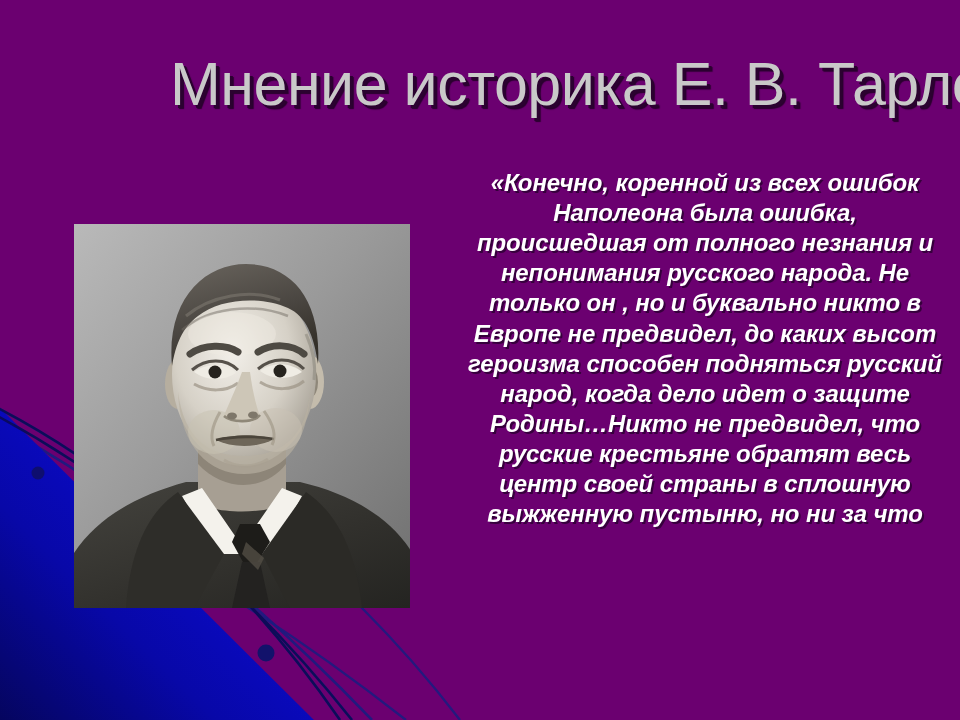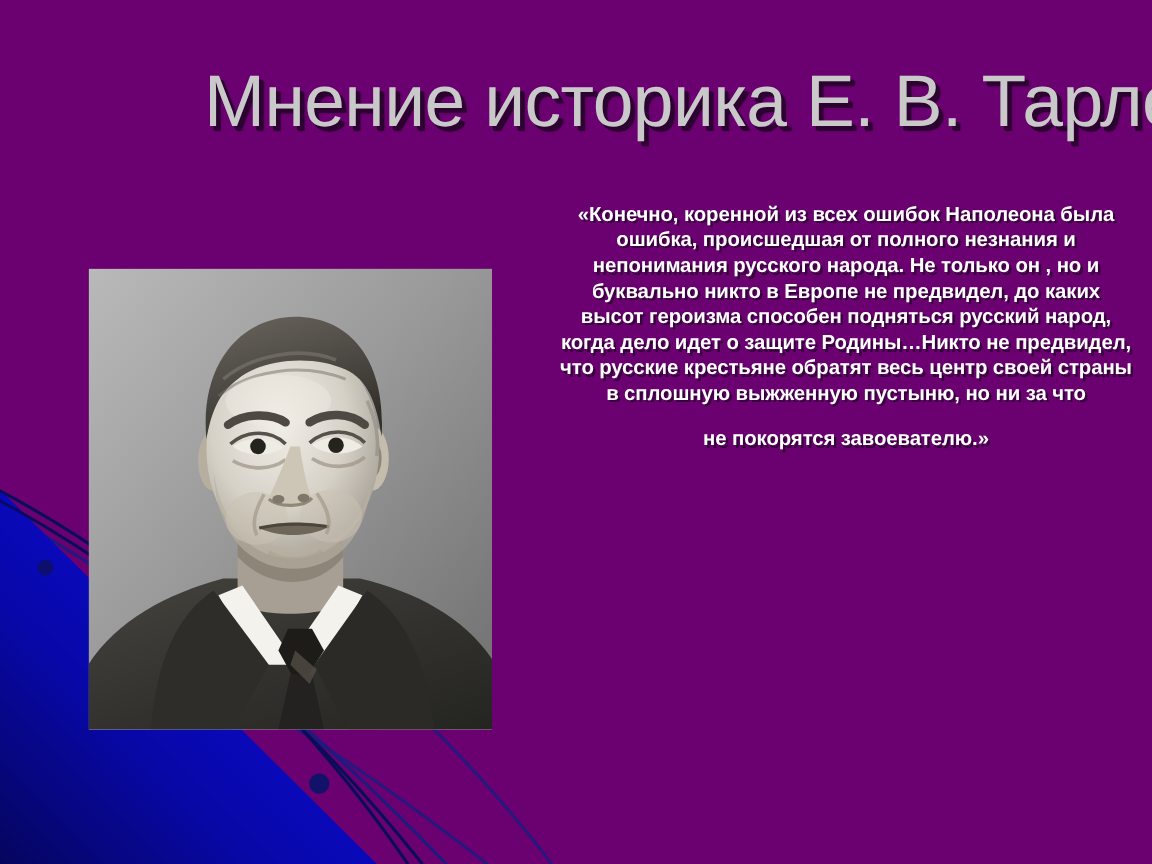--- a/index.html
+++ b/index.html
@@ -54,22 +54,23 @@
   #portrait-frame svg { display: block; }
 
   
   #quote-block {
     position: absolute;
     left: 466px;
     top: 168px;
     width: 478px;
     text-align: center;
     color: #ffffff;
-    font-size: 17px;
+    font-size: 24px;
     font-weight: 700;
+    font-style: italic;
     line-height: 1.255;
     letter-spacing: -0.1px;
     text-shadow: 2px 2px 0 rgba(40,0,46,.78);
   }
   #quote-block .para-main { margin: 0; }
   #quote-block .para-tail {
     margin: 16px 0 0 0;
   }
 </style>
 </head>
@@ -208,16 +209,15 @@
 
         <path d="M 150 236 C 162 244 182 244 194 235" fill="none" stroke="#a8a091" stroke-width="3" opacity="0.6"></path>
 
         <rect x="0" y="0" width="336" height="384" fill="none"></rect>
       </g>
     </svg>
   </div>
 
   <div id="quote-block">
     <p class="para-main">«Конечно, коренной из всех ошибок Наполеона была ошибка, происшедшая от полного незнания и непонимания русского народа. Не только он , но и буквально никто в Европе не предвидел, до каких высот героизма способен подняться русский народ, когда дело идет о защите Родины…Никто не предвидел, что русские крестьяне обратят весь центр своей страны в сплошную выжженную пустыню, но ни за что</p>
-    <p class="para-tail">не покорятся завоевателю.»</p>
   </div>
 
 </div>
 
 </body></html>

